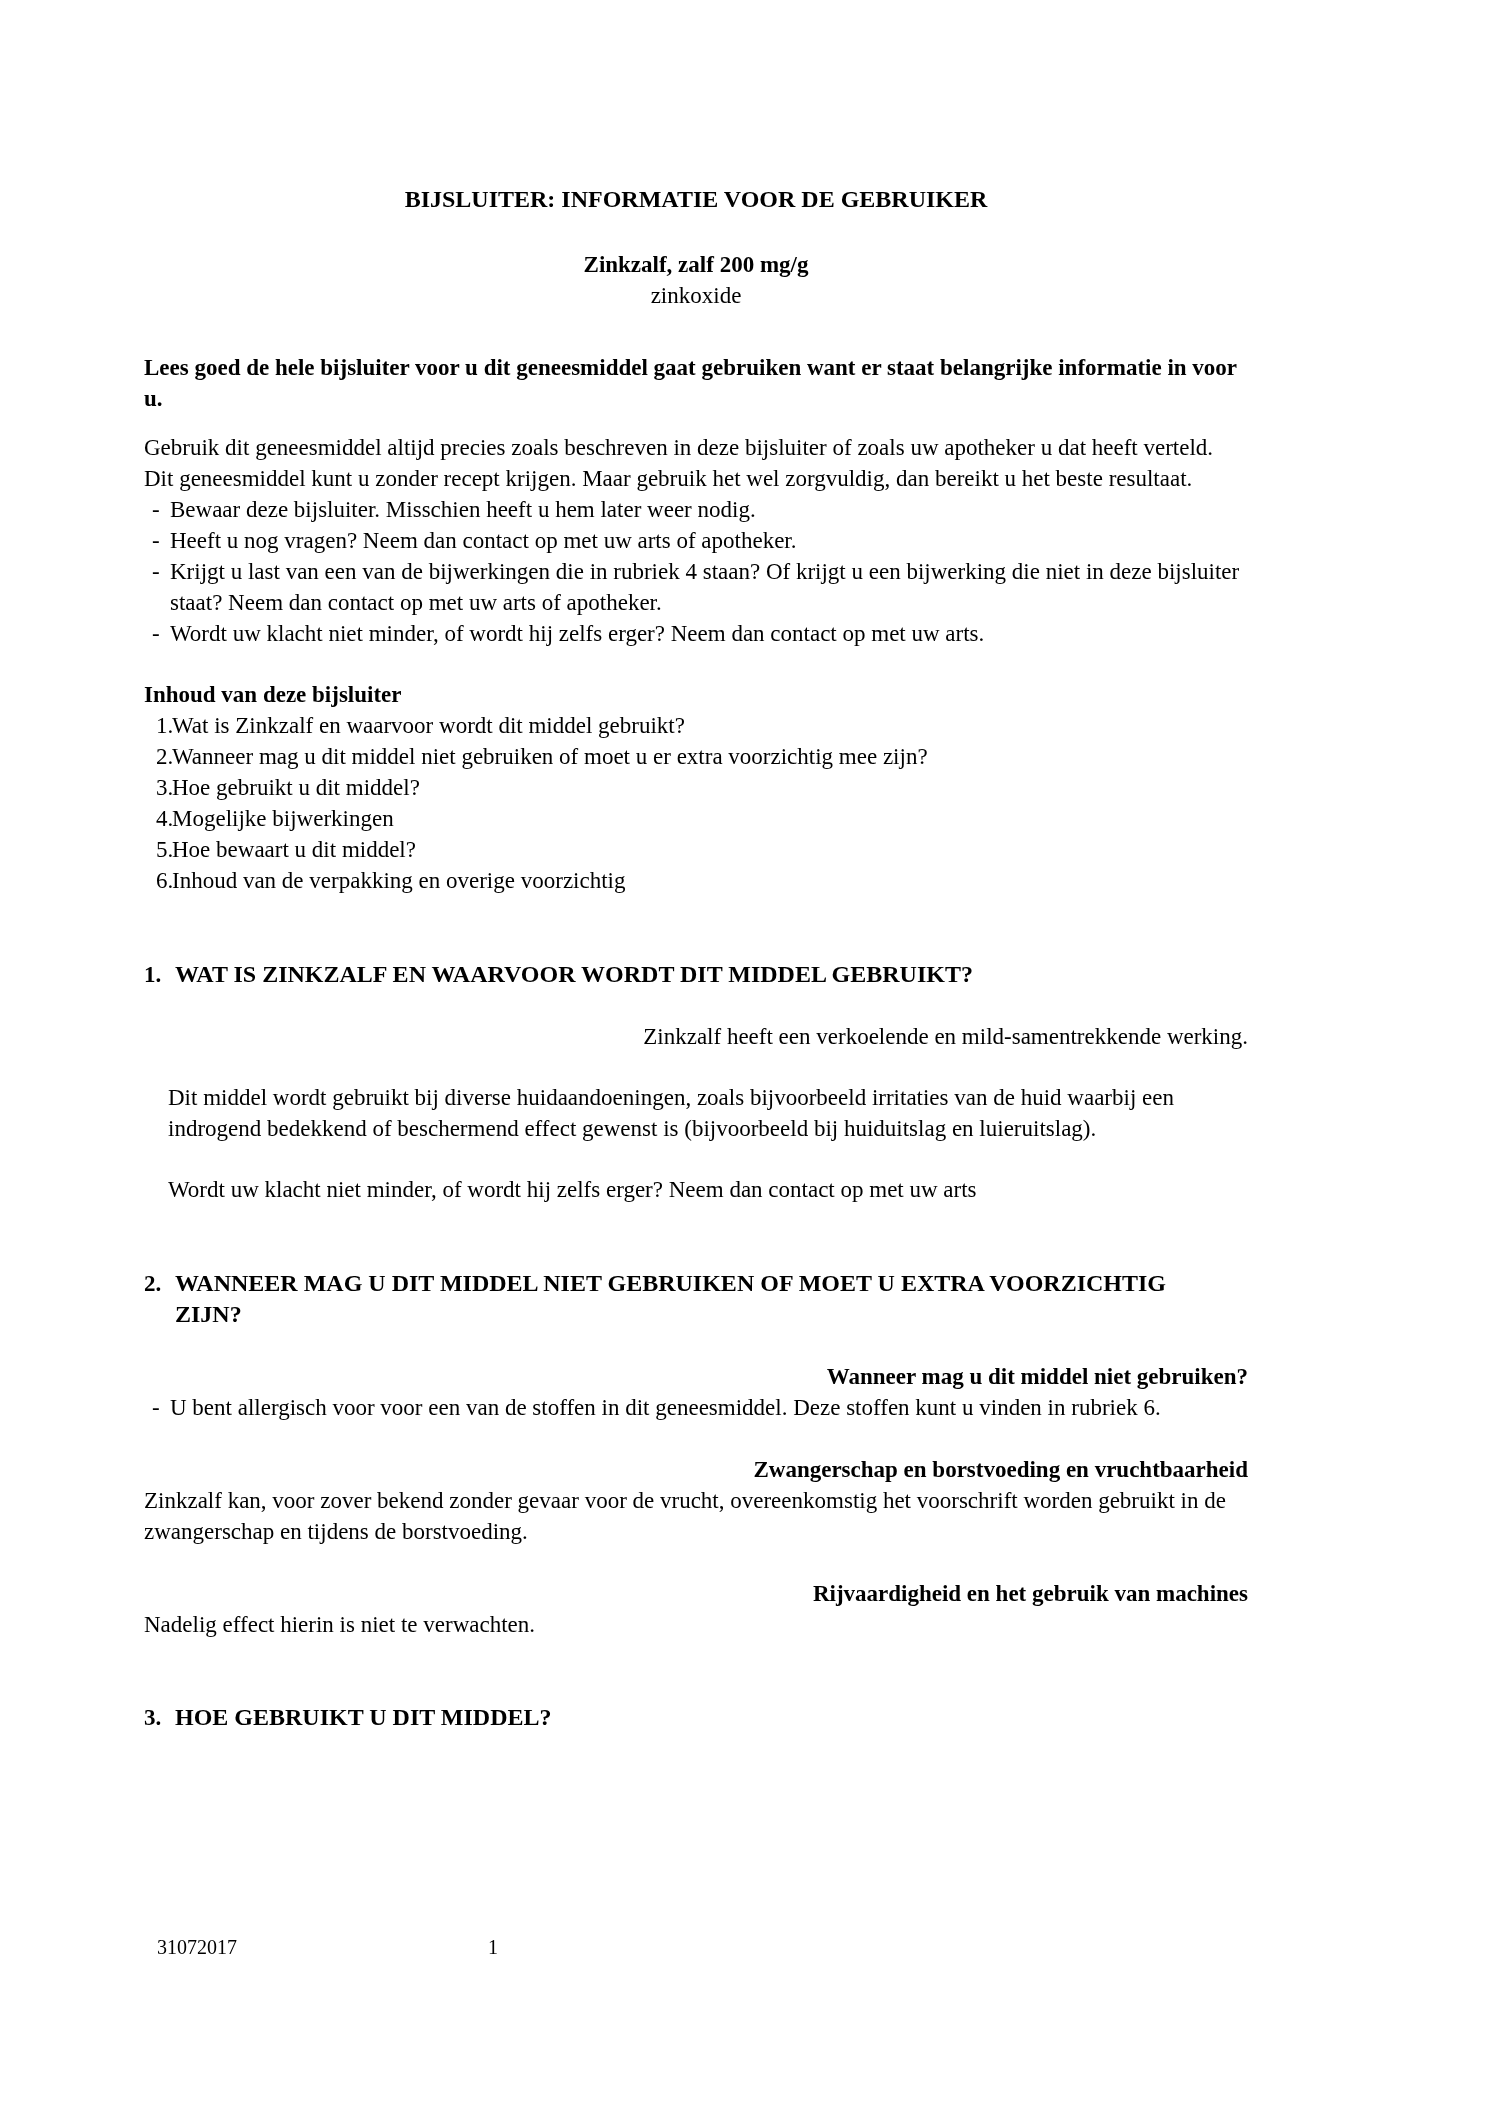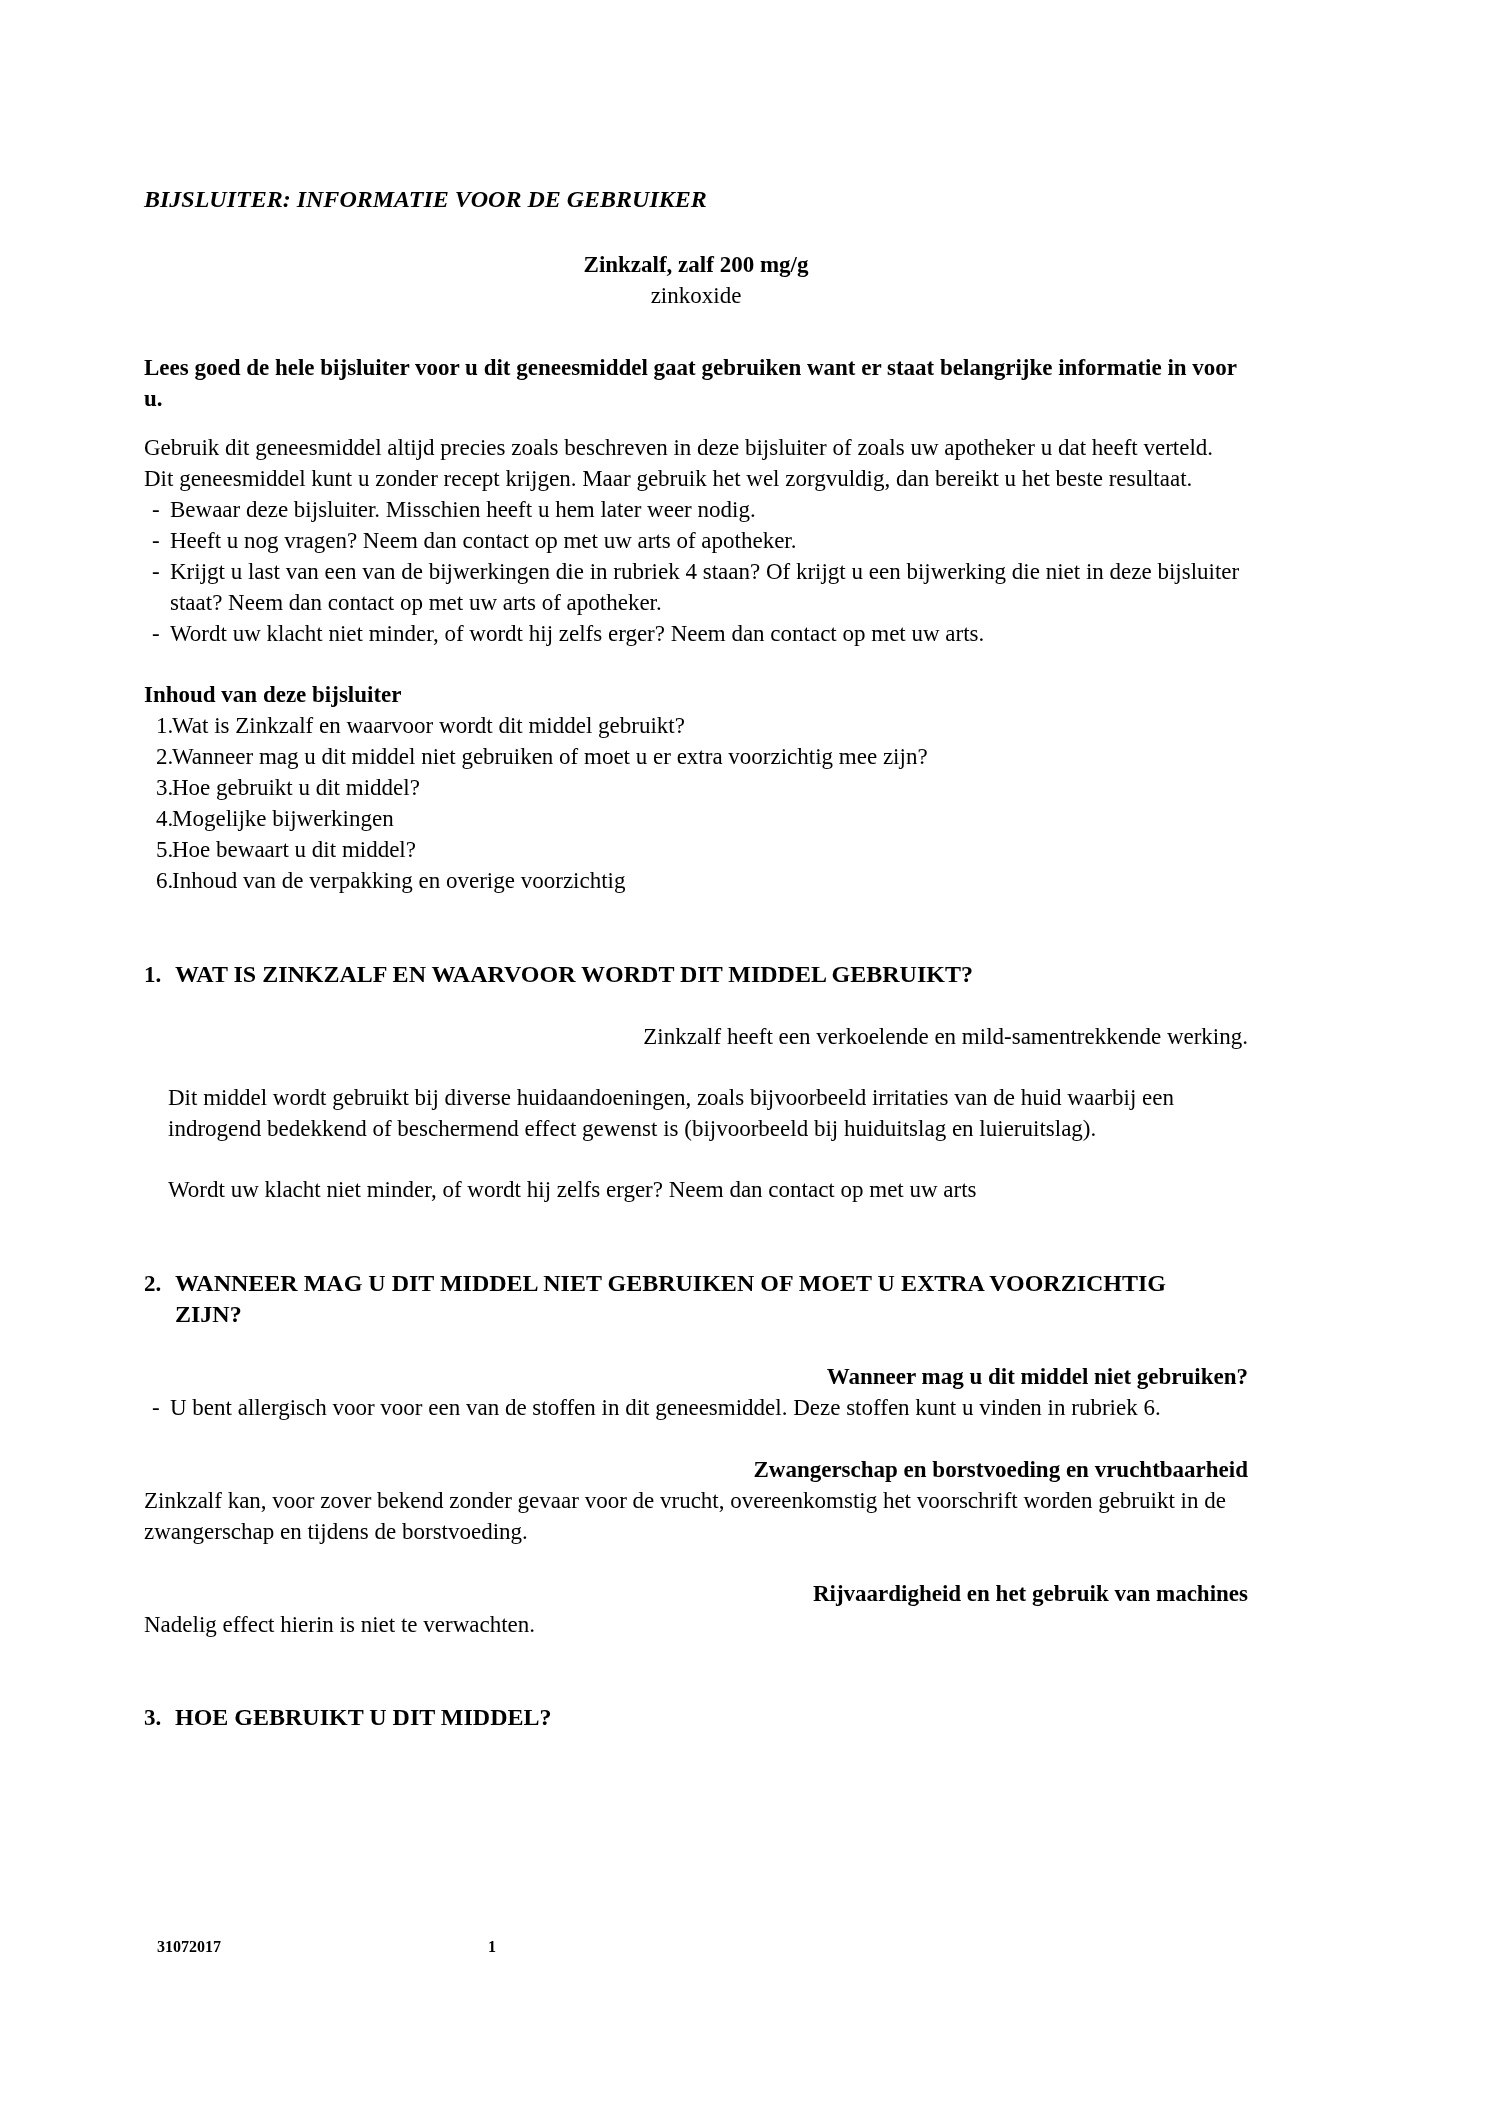--- a/index.html
+++ b/index.html
@@ -26,22 +26,21 @@
     padding-top: 184px;
   }
   .center { text-align: center; }
   .bold { font-weight: bold; }
   h1, h2, h3, p, ul, ol, div { margin: 0; padding: 0; }
 
   h1.doc-title {
     font-size: 24px;
     line-height: 31px;
     font-weight: bold;
-    text-align: left;
-    font-style: italic;
+    text-align: center;
   }
   .product-name { margin-top: 34px; }
   .substance { margin-top: 0; }
 
   .read-notice { margin-top: 41px; }
   .usage-para { margin-top: 18px; }
 
   ul.dash-list { list-style: none; }
   ul.dash-list li {
     position: relative;
@@ -84,23 +83,22 @@
   .mt-sect  { margin-top: 63px; }
   .mt-sect2 { margin-top: 62px; }
 
   .sub-heading { font-size: 23px; font-weight: bold; }
 
   .footer {
     position: absolute;
     left: 157px;
     top: 1934px;
     width: 1100px;
-    font-size: 16px;
+    font-size: 20px;
     line-height: 26px;
-    font-weight: bold;
   }
   .footer .pagenum {
     position: absolute;
     left: 331px;
     top: 0;
   }
 </style>
 </head>
 <body>
 

